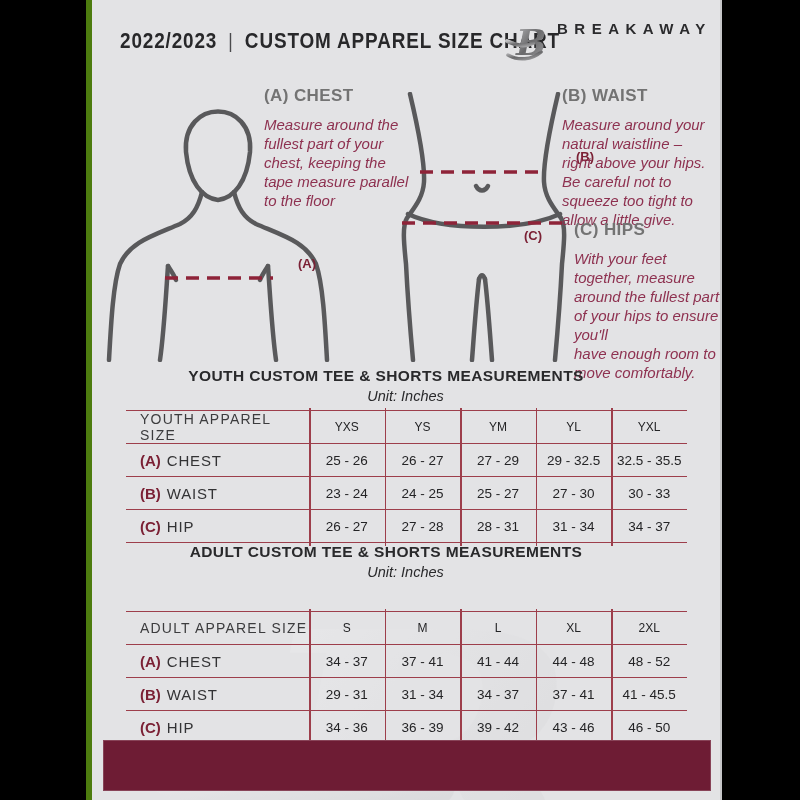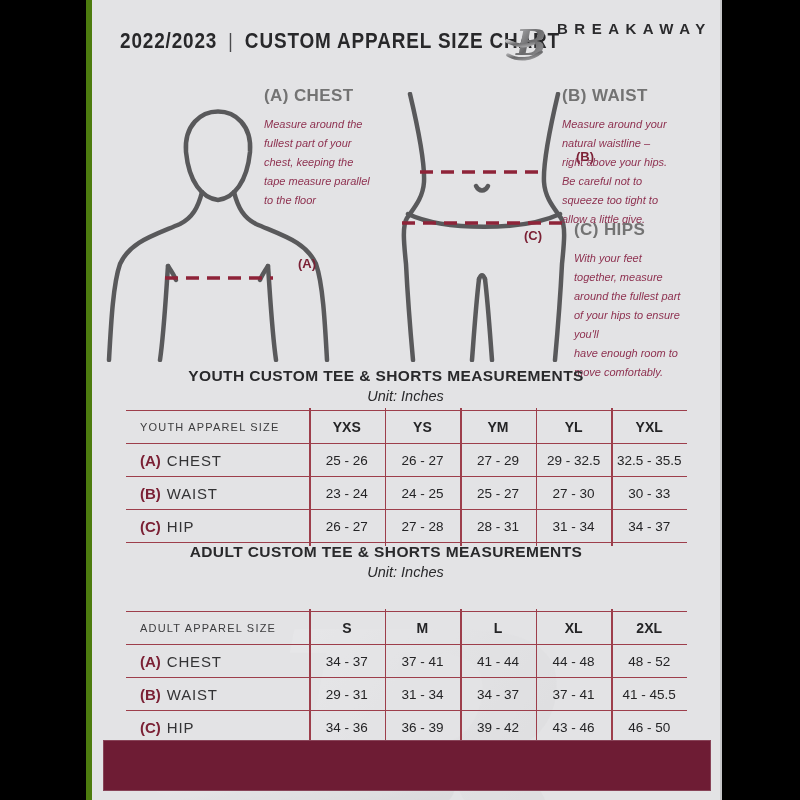--- a/index.html
+++ b/index.html
@@ -11,41 +11,41 @@
 
   
   .hdr-title{left:28px;top:28px;font-weight:bold;font-size:22px;color:#28282a;
              letter-spacing:1px;transform:scaleX(.86);transform-origin:left top;white-space:nowrap;}
   .hdr-sep{color:#4a4a4c;font-weight:normal;margin:0 13px;font-size:20px;}
   .brand{left:413px;top:20px;display:flex;align-items:flex-start;gap:8px;}
   .brand-name{font-weight:bold;font-size:15px;letter-spacing:6.5px;color:#2b2b2d;}
 
   
   .guide-head{font-weight:bold;font-size:17px;color:#737373;letter-spacing:.4px;}
-  .guide-body{font-style:italic;font-size:11px;line-height:19px;color:#8e3150;
+  .guide-body{font-style:italic;font-size:15px;line-height:19px;color:#8e3150;
               white-space:pre-line;margin-top:9px;}
   .marker{font-weight:bold;font-size:13px;color:#7b2135;}
 
   figure{margin:0;}
   .fig path{fill:none;stroke:#59595b;stroke-width:4.5;stroke-linecap:round;}
   .fig .dash{stroke:#8e2338;stroke-width:3.6;stroke-dasharray:13 8;stroke-linecap:butt;}
 
   
   .sect{left:0;width:588px;text-align:center;color:#29292b;}
   .sect .t{font-weight:bold;font-size:15.5px;letter-spacing:.4px;}
   .sect .u{font-style:italic;font-size:14.5px;margin-top:3px;padding-left:39px;}
 
   
   .sizetable{left:34px;width:561px;position:absolute;border-top:1.5px solid #9d3e4b;z-index:1;}
   .trow{display:grid;grid-template-columns:183px repeat(5,1fr);height:32px;
         border-bottom:1.5px solid #9d3e4b;}
   .tcell{display:flex;align-items:center;justify-content:center;font-size:13.5px;color:#242426;}
   .tcell.first{justify-content:flex-start;padding-left:14px;}
-  .thead .tcell{font-weight:bold;font-size:14px;}
-  .thead .tcell.first{font-weight:normal;font-size:11px;letter-spacing:1.2px;color:#3c3c3e;}
+  .thead .tcell{font-weight:normal;font-size:12px;}
+  .thead .tcell.first{font-weight:normal;font-size:14px;letter-spacing:1.2px;color:#3c3c3e;}
   .label-cell{font-size:15px;letter-spacing:.8px;color:#333335;}
   .label-cell .prefix{font-weight:bold;color:#7b2135;margin-right:6px;letter-spacing:0;}
   .vline{position:absolute;top:-3px;bottom:-3px;width:1.5px;background:#9d3e4b;}
 
   
   #watermark{left:36px;top:534px;opacity:.55;z-index:0;}
   #footer-bar{left:11px;top:740px;width:606px;height:49px;background:#6e1c34;z-index:2;
               border:1px solid rgba(255,255,255,.18);}
 </style>
 </head>

